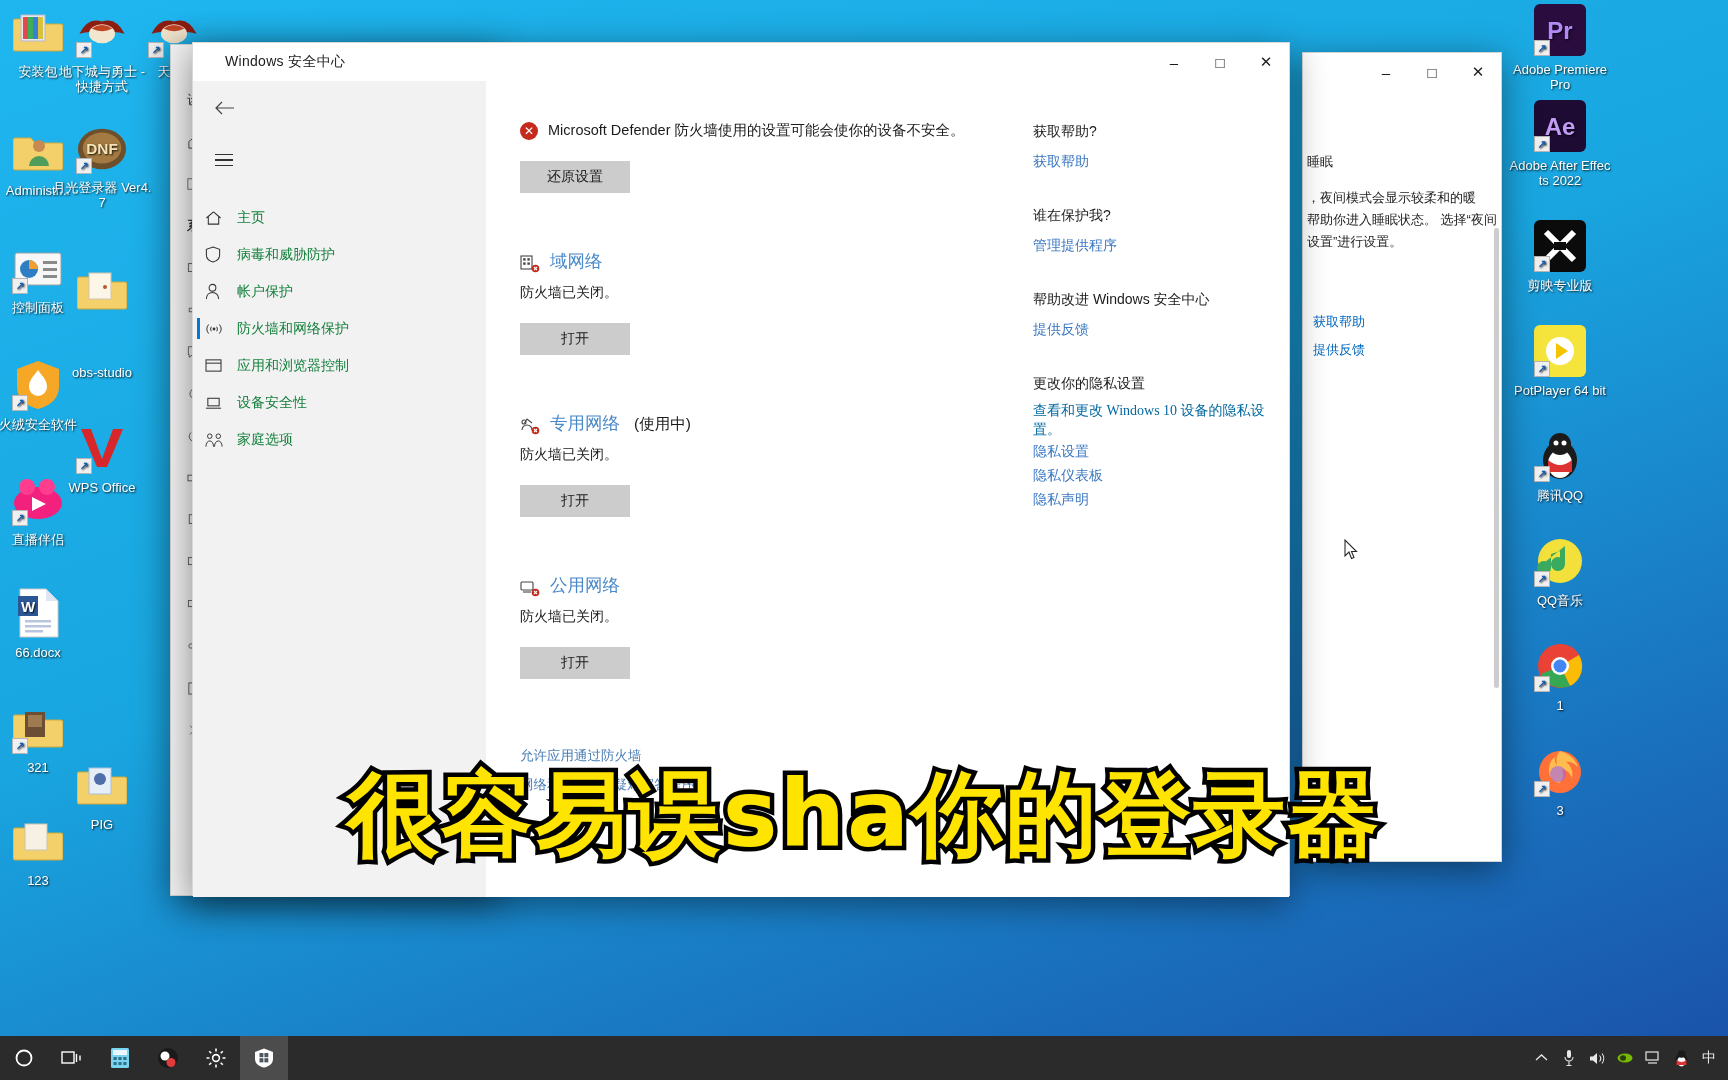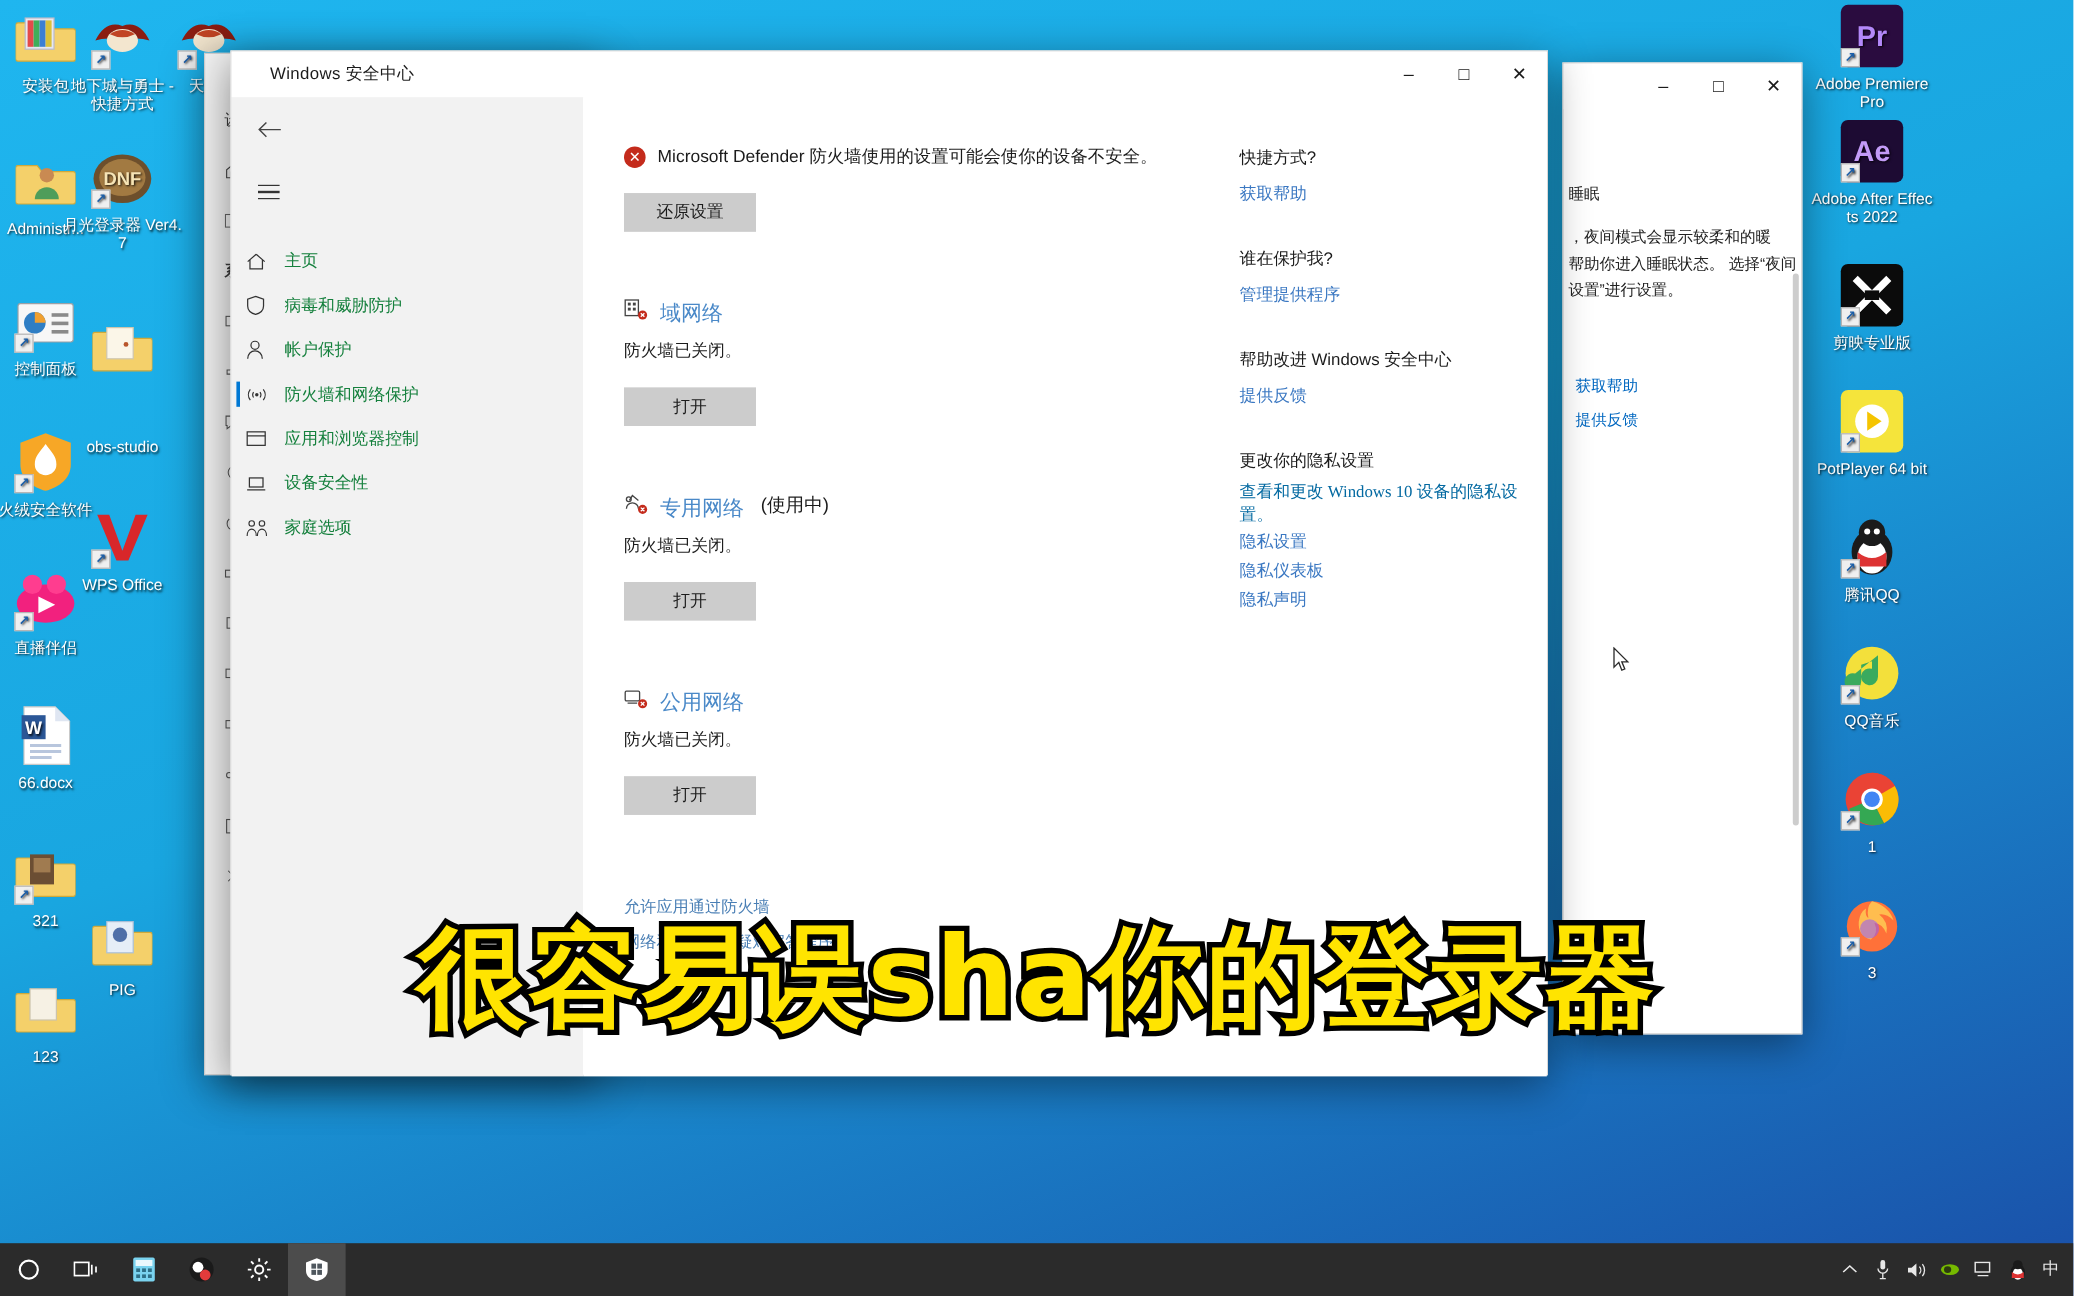--- a/index.html
+++ b/index.html
@@ -161,21 +161,21 @@
 
   .btn {
     display:inline-flex; align-items:center; justify-content:center;
     min-width: 110px; height: 32px;
     background:#cccccc; border:1px solid #cccccc;
     font-size: 14px; color:#1b1b1b;
     margin-top: 21px;
   }
 
   .profile { margin-top: 56px; }
-  .profile-head { display:flex; align-items:flex-start; gap:10px; }
+  .profile-head { display:flex; align-items:flex-end; gap:10px; }
   .profile-ico { width:20px; height:18px; position:relative; flex:0 0 20px; }
   .profile-name { color:#3c7fb1; font-size:17.5px; }
   .profile-name.blue { color:#4a89c8; }
   .profile-active { color:#1b1b1b; font-size:15.5px; margin-left:4px; }
   .profile-status { font-size:14px; color:#1b1b1b; margin-top:11px; }
 
   .bottom-links { margin-top: 62px; font-size:13.5px; line-height: 29px; }
   .bottom-links a { color:#4a7fb5; text-decoration:none; display:block; }
 
   .aside-block { margin-bottom: 34px; }
@@ -775,21 +775,21 @@
           <div class="bottom-links">
             <a href="#">允许应用通过防火墙</a>
             <a href="#">网络和 Internet 疑难解答程序</a>
           </div>
 
         </div>
 
         <div class="sec-aside">
 
           <div class="aside-block">
-            <div class="aside-h">快捷方式?</div>
+            <div class="aside-h">获取帮助?</div>
             <a href="#">获取帮助</a>
           </div>
 
           <div class="aside-block">
             <div class="aside-h">谁在保护我?</div>
             <a href="#">管理提供程序</a>
           </div>
 
           <div class="aside-block">
             <div class="aside-h">帮助改进 Windows 安全中心</div>

